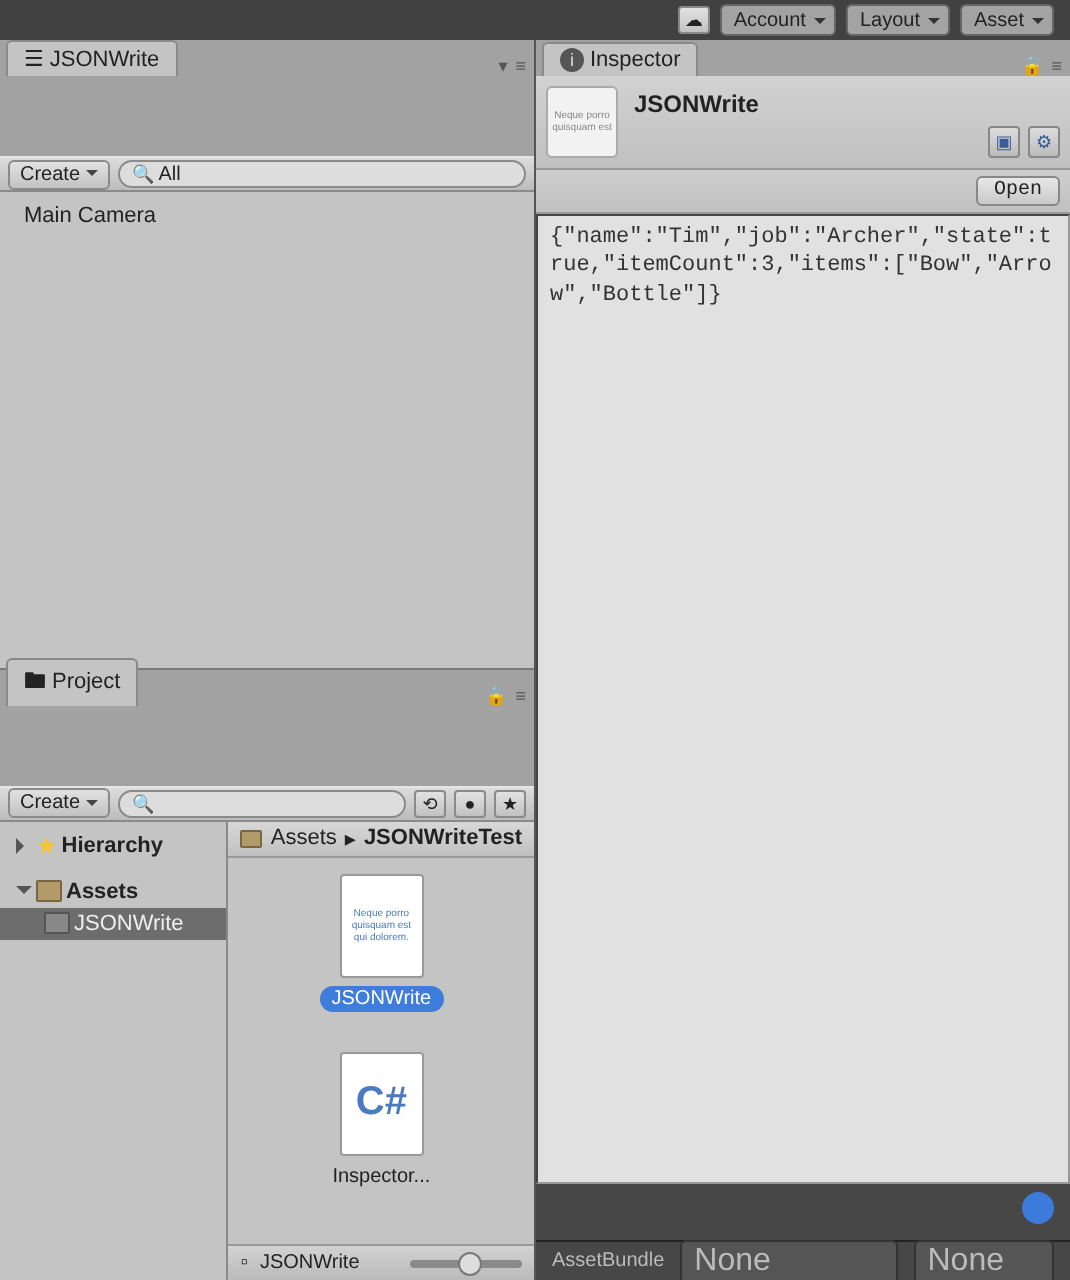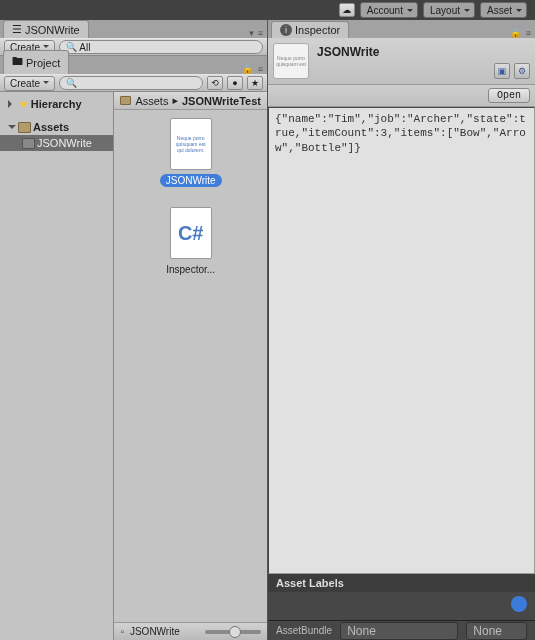--- a/index.html
+++ b/index.html
@@ -12,21 +12,21 @@
 
 .main { display:flex; height:620px; }
 .left { width:267px; display:flex; flex-direction:column; }
 .right { width:268px; display:flex; flex-direction:column; background:#c4c4c4; border-left:1px solid #555; }
 
 .panel-tab { height:18px; background:#a2a2a2; display:flex; align-items:flex-end; }
 .tab { background:#c4c4c4; border:1px solid #8a8a8a; border-bottom:none; border-radius:3px 3px 0 0; padding:2px 8px; font-size:11px; display:flex; align-items:center; gap:3px; margin-left:3px; }
 .opt { margin-left:auto; margin-right:4px; font-size:10px; color:#555; display:flex; gap:4px; }
 .opt span{ font-size:9px; }
 
-.panel-bar { height:18px; background:linear-gradient(#dcdcdc,#bcbcbc); border-top:1px solid #e5e5e5; border-bottom:1px solid #8a8a8a; display:flex; align-items:center; padding:0 4px; gap:4px; }
+.panel-bar { height:18px; background:linear-gradient(#dcdcdc,#bcbcbc); border-top:1px solid #e5e5e5; border-bottom:1px solid #8a8a8a; display:flex; align-items:center; padding:0 4px; gap:4px;margin-top:40px; }
 .btn-sm { background:linear-gradient(#e2e2e2,#c2c2c2); border:1px solid #8a8a8a; border-radius:3px; padding:1px 5px; font-size:10px; display:flex; align-items:center; }
 .btn-sm::after{ content:""; margin-left:3px; border:3px solid transparent; border-top-color:#444; position:relative; top:1px; }
 .search { flex:1; background:#ddd; border:1px solid #8a8a8a; border-radius:9px; height:14px; padding:0 6px; font-size:10px; display:flex; align-items:center; }
 .sq { width:16px; height:14px; background:linear-gradient(#e2e2e2,#c2c2c2); border:1px solid #8a8a8a; border-radius:2px; display:flex; align-items:center; justify-content:center; font-size:9px; }
 
 .hier-body { flex:1; background:#c4c4c4; padding:4px 8px; border-bottom:1px solid #7a7a7a; }
 .hier-item { padding:2px 4px; font-size:11px; }
 
 .proj-body { flex:1; display:flex; background:#c4c4c4; }
 .proj-tree { width:116px; background:#c4c4c4; border-right:1px solid #8a8a8a; padding:3px 0; }
@@ -59,21 +59,21 @@
 .insp-meta .row2{ display:flex; justify-content:flex-end; gap:4px; margin-top:auto; }
 .cube{ width:16px; height:16px; background:linear-gradient(#ddd,#bbb); border:1px solid #888; border-radius:2px; font-size:9px; display:flex; align-items:center; justify-content:center; color:#3a5a9a; }
 .open{ padding:1px 8px; font-size:10px; background:linear-gradient(#e8e8e8,#c8c8c8); border:1px solid #888; border-radius:3px;font-family:Liberation Mono, monospace; }
 
 .txt { flex:1; background:#e1e1e1; border:1px inset #999; margin:0; padding:4px 6px; font-family:'Courier New',monospace; font-size:11px; color:#333; word-break:break-all; line-height:1.3; }
 
 .labels { height:18px; background:#3c3c3c; color:#ddd; font-size:11px; font-weight:bold; padding:2px 8px; display:flex; align-items:center; }
 .labbody { height:28px; background:#474747; display:flex; align-items:flex-start; justify-content:flex-end; padding:4px 8px; }
 .tag{ width:16px; height:16px; background:#3d7bdb; border-radius:50%; transform:rotate(45deg); display:flex; align-items:center; justify-content:center; }
 .bund { height:20px; background:#474747; color:#bbb; font-size:10px; display:flex; align-items:center; padding:0 8px; gap:8px; border-top:1px solid #222; }
-.bsel{ background:#555; border:1px solid #333; border-radius:3px; padding:1px 24px 1px 6px; font-size:12px; color:#bbb; position:relative; }
+.bsel{ background:#555; border:1px solid #333; border-radius:3px; padding:1px 24px 1px 6px; font-size:16px; color:#bbb; position:relative; }
 .bsel::after{ content:"";position:absolute; right:4px; top:4px; width:6px;height:6px; }
 </style>
 </head>
 <body>
 
 <div class="toolbar-top">
   <div class="td">
       <div class="sq">☁</div>
     </div>
   <div class="dd">Account</div>
@@ -93,20 +93,23 @@
           <span>▾</span>
           <span>≡</span>
         </div>
     </div>
     <div class="panel-bar">
       <div class="btn-sm">Create</div>
       <div class="search">
           <span style="font-size:9px;margin-right:2px">🔍</span>
           <span>All</span>
         </div>
+    </div>
+    <div class="hier-body" style="height:190px">
+      <div class="hier-item">Main Camera</div>
     </div>
 
     <div class="panel-tab">
       <div class="tab">
           <span>🖿</span>
           <span>Project</span>
         </div>
       <div class="opt">
           <span>🔒</span>
           <span>≡</span>
@@ -184,21 +187,20 @@
           <div class="row2">
             <div class="cube">▣</div>
             <div class="cube">⚙</div>
           </div>
         </div>
       </div>
       <div style="display:flex;justify-content:flex-end;padding:3px 5px;background:linear-gradient(#cecece,#c0c0c0);border-bottom:1px solid #999">
         <div class="open">Open</div>
       </div>
       <div class="txt">{"name":"Tim","job":"Archer","state":true,"itemCount":3,"items":["Bow","Arrow","Bottle"]}</div>
-      <div class="labels">Asset Labels</div>
       <div class="labbody">
         <div class="tag"></div>
       </div>
       <div class="bund">
         <span>AssetBundle</span>
         <div class="bsel" style="flex:1">None</div>
         <div class="bsel">None</div>
       </div>
     </div>
   </div>

